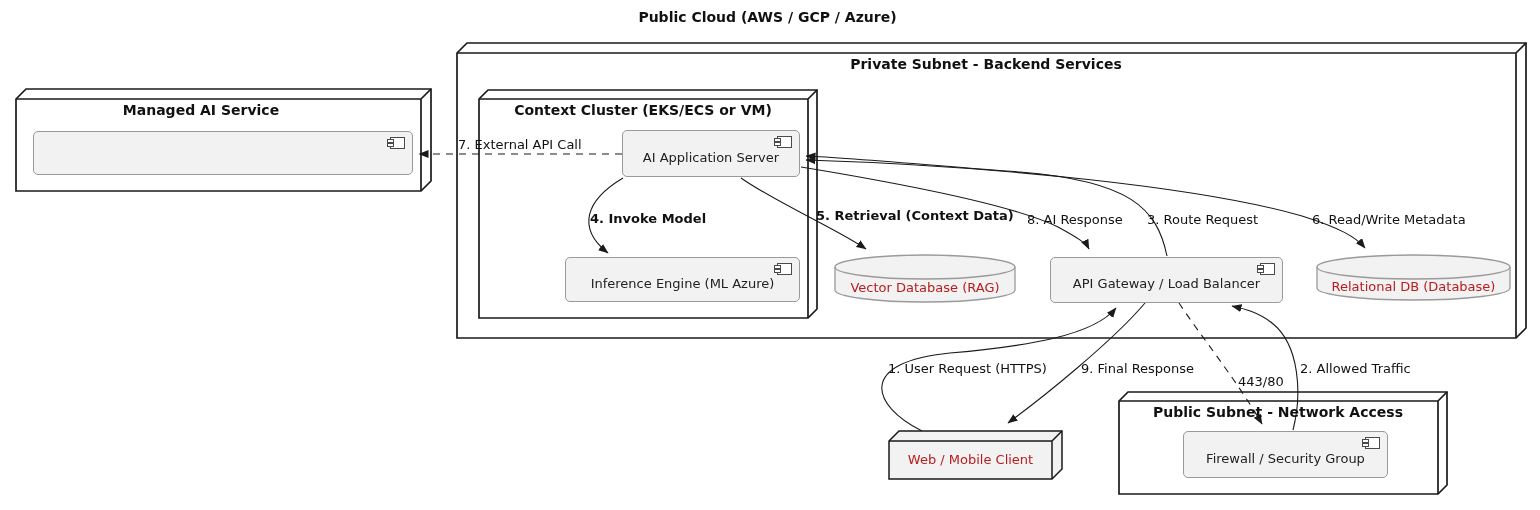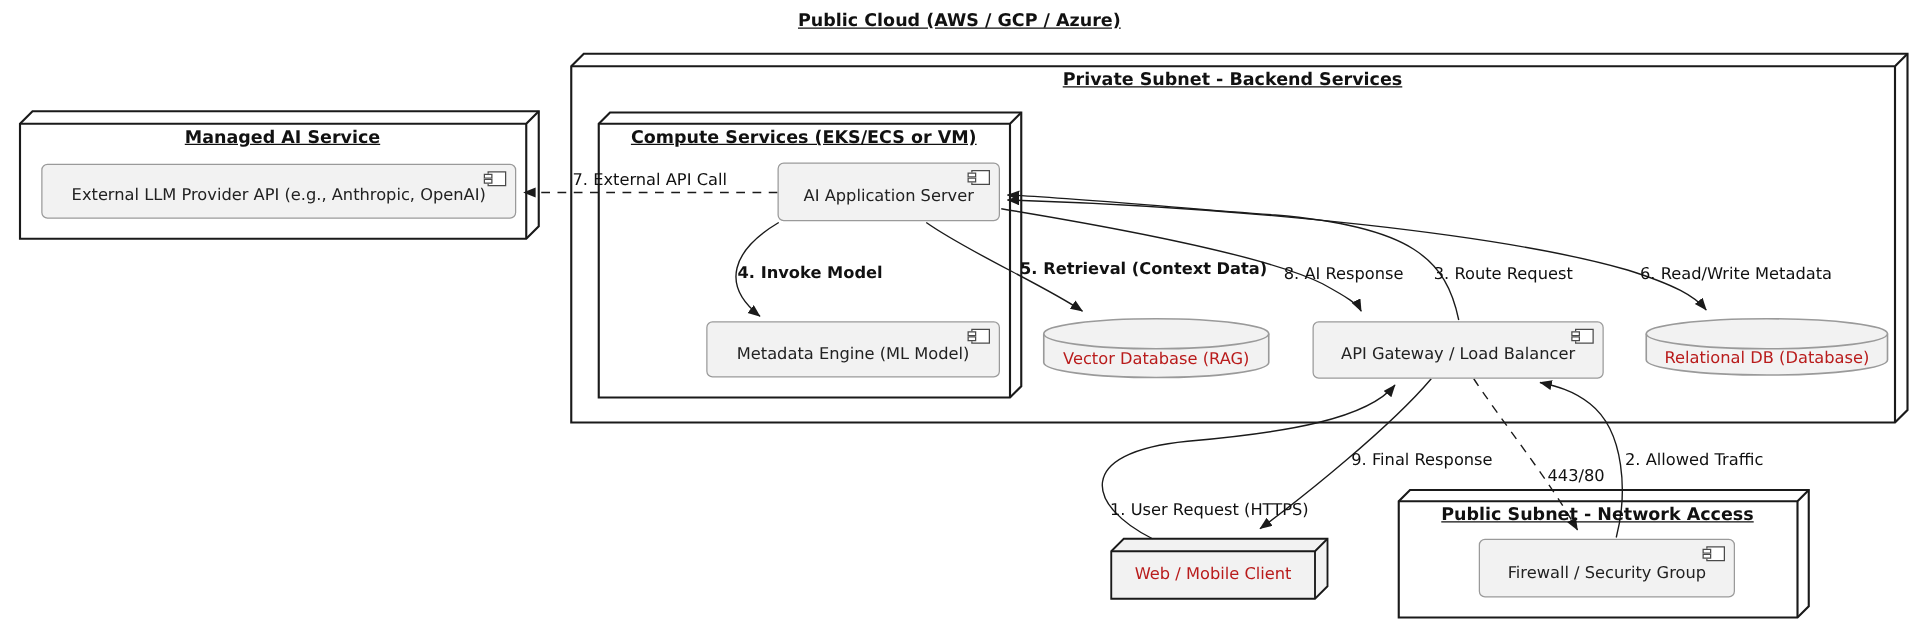--- a/index.html
+++ b/index.html
@@ -4,21 +4,21 @@
 <style>
   html,body{margin:0;padding:0;}
   body{
     width:1540px;height:510px;position:relative;overflow:hidden;
     background:#ffffff;color:#111;
     font-family:"DejaVu Sans","Liberation Sans",sans-serif;
   }
   #canvas-svg{position:absolute;left:0;top:0;}
   .node-title{
     position:absolute;font-weight:bold;font-size:14px;
-    text-align:center;white-space:nowrap;color:#111;text-decoration:underline;
+    text-align:center;white-space:nowrap;color:#111;
   }
   .comp{
     position:absolute;background:#f2f2f2;
     border:1.3px solid #9a9a9a;border-radius:5px;
     display:flex;align-items:center;justify-content:center;
     font-size:13px;white-space:nowrap;box-sizing:border-box;
     padding-top:7px;color:#222;
   }
   .comp-icon{
     position:absolute;top:5px;right:7px;width:13px;height:10px;
@@ -93,37 +93,36 @@
     <path d="M922,431 C870,405 858,362 950,353 C1030,346 1094,335 1116,308" marker-end="url(#ah)"></path>
     <path d="M1145,303 C1112,342 1042,398 1008,423" marker-end="url(#ah)"></path>
     <path d="M1179,303 C1200,335 1238,382 1262,424" stroke-dasharray="7,6" marker-end="url(#ah)"></path>
     <path d="M1293,430 C1302,395 1300,345 1272,323 C1258,312 1245,309 1232,306" marker-end="url(#ah)"></path>
   </g>
 </svg>
 
 <div class="node-title" style="left:600px;top:9px;width:335px;">Public Cloud (AWS / GCP / Azure)</div>
 
 <div class="node-title" style="left:736px;top:56px;width:500px;">Private Subnet - Backend Services</div>
-<div class="node-title" style="left:76px;top:102px;width:300px;text-align:center;">Managed AI Service</div>
-<div class="node-title" style="left:493px;top:102px;width:300px;">Compute Services (EKS/ECS or VM)</div>
+<div class="node-title" style="left:51px;top:102px;width:300px;text-align:center;">Managed AI Service</div>
+<div class="node-title" style="left:493px;top:102px;width:300px;">Context Cluster (EKS/ECS or VM)</div>
 <div class="node-title" style="left:1128px;top:404px;width:300px;">Public Subnet - Network Access</div>
 
 <div class="comp" style="left:33px;top:131px;width:380px;height:44px;">
   <span class="comp-icon"></span>
-  <span>External LLM Provider API (e.g., Anthropic, OpenAI)</span>
 </div>
 
 <div class="comp" style="left:622px;top:130px;width:178px;height:47px;">
   <span class="comp-icon"></span>
   <span>AI Application Server</span>
 </div>
 
 <div class="comp" style="left:565px;top:257px;width:235px;height:45px;">
   <span class="comp-icon"></span>
-  <span>Metadata Engine (ML Model)</span>
+  <span>Inference Engine (ML Azure)</span>
 </div>
 
 <div class="comp" style="left:1050px;top:257px;width:233px;height:46px;">
   <span class="comp-icon"></span>
   <span>API Gateway / Load Balancer</span>
 </div>
 
 <div class="comp" style="left:1183px;top:431px;width:205px;height:47px;">
   <span class="comp-icon"></span>
   <span>Firewall / Security Group</span>
@@ -133,16 +132,16 @@
 
 <div class="cyl-label" style="left:835px;top:280px;width:180px;">Vector Database (RAG)</div>
 <div class="cyl-label" style="left:1317px;top:279px;width:193px;">Relational DB (Database)</div>
 
 <div class="edge-label" style="left:458px;top:137px;">7. External API Call</div>
 <div class="edge-label" style="left:590px;top:211px;font-weight:bold;">4. Invoke Model</div>
 <div class="edge-label" style="left:816px;top:208px;font-weight:bold;">5. Retrieval (Context Data)</div>
 <div class="edge-label" style="left:1027px;top:212px;">8. AI Response</div>
 <div class="edge-label" style="left:1147px;top:212px;">3. Route Request</div>
 <div class="edge-label" style="left:1312px;top:212px;">6. Read/Write Metadata</div>
-<div class="edge-label" style="left:888px;top:361px;margin-top:40px;">1. User Request (HTTPS)</div>
+<div class="edge-label" style="left:888px;top:361px;">1. User Request (HTTPS)</div>
 <div class="edge-label" style="left:1081px;top:361px;">9. Final Response</div>
 <div class="edge-label" style="left:1238px;top:374px;">443/80</div>
 <div class="edge-label" style="left:1300px;top:361px;">2. Allowed Traffic</div>
 
 </body></html>

